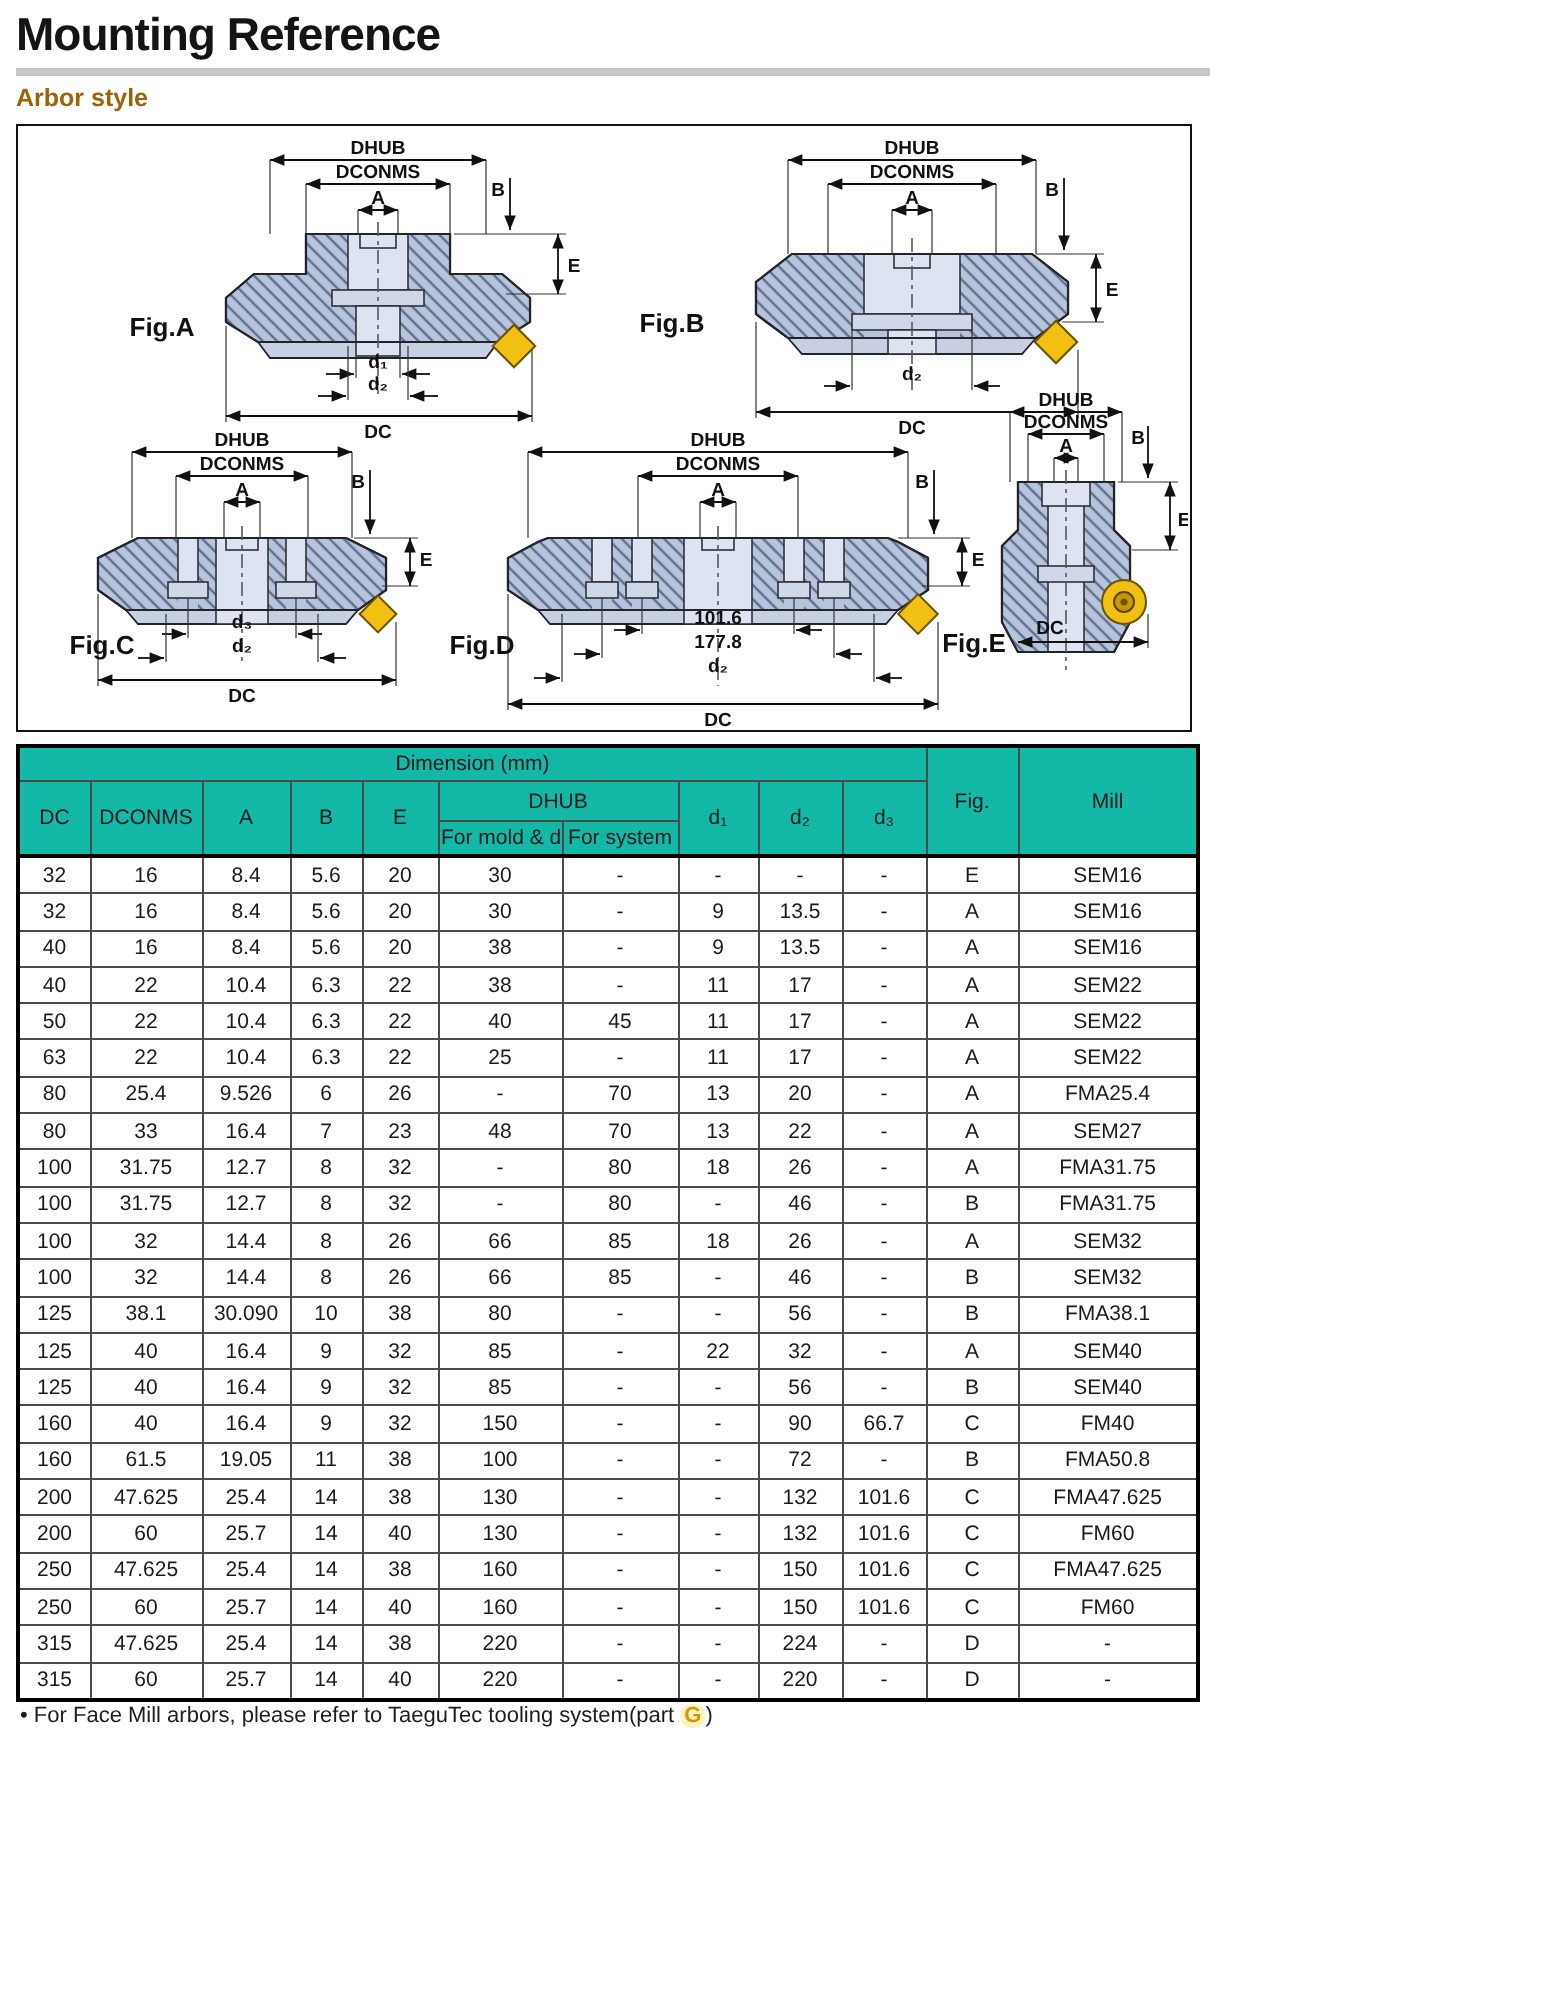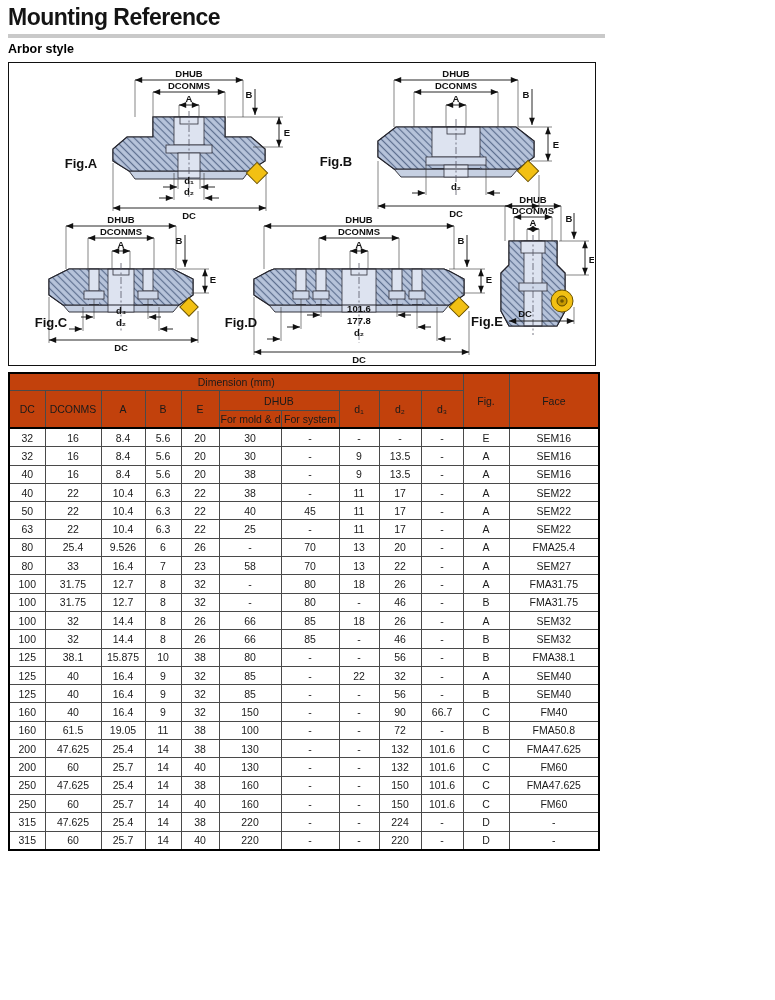--- a/index.html
+++ b/index.html
@@ -1,39 +1,39 @@
 <!DOCTYPE html>
 <html><head>
 <meta charset="utf-8">
 <style>
   html,body{margin:0;padding:0;background:#fff;}
   body{width:775px;height:1000px;font-family:"Liberation Sans","DejaVu Sans",sans-serif;color:#1a1a1a;position:relative;}
   .page{position:absolute;left:0;top:0;width:775px;height:1000px;}
   .title{position:absolute;left:8px;top:4px;font-size:23px;font-weight:800;letter-spacing:-0.5px;color:#141414;margin:0;}
   .title-rule{position:absolute;left:8px;top:34px;width:597px;height:4px;background:#c9c9c9;}
-  .subtitle{position:absolute;left:8px;top:42px;font-size:12.5px;font-weight:700;color:#000000;margin:0;}
+  .subtitle{position:absolute;left:8px;top:42px;font-size:12.5px;font-weight:700;color:#a16207;margin:0;}
   .figure-box{position:absolute;left:8px;top:62px;width:588px;height:304px;border:1.5px solid #111;box-sizing:border-box;background:#fff;}
   .figure-box svg{display:block;}
 
   .dim{font:bold 9.5px "Liberation Sans","DejaVu Sans",sans-serif;fill:#111;text-anchor:middle;}
   .figlab{font:bold 13px "Liberation Sans","DejaVu Sans",sans-serif;fill:#111;text-anchor:middle;}
   .dl{stroke:#111;stroke-width:0.9;}
   .xl{stroke:#333;stroke-width:0.6;}
   .cl{stroke:#556;stroke-width:0.8;stroke-dasharray:7 2.5 2 2.5;fill:none;}
   .bodyfill{fill:#b7c4db;stroke:#23232b;stroke-width:1.1;}
   .rim{fill:#c6d0e2;stroke:#23232b;stroke-width:0.9;}
   .core{fill:#dde3f0;stroke:#30303a;stroke-width:0.8;}
   .core2{fill:#cfd8e9;stroke:#30303a;stroke-width:0.8;}
   .hatch{fill:url(#hp);stroke:none;}
   .outline{fill:none;stroke:#23232b;stroke-width:1.1;}
   .ins{fill:#f2c013;stroke:#6b5200;stroke-width:1;}
 
   table.dims{position:absolute;left:8px;top:372px;width:590px;border-collapse:collapse;border:2px solid #000;table-layout:fixed;}
   table.dims th,table.dims td{border:1px solid #4a4a4a;text-align:center;font-weight:400;padding:0 1px;overflow:hidden;white-space:nowrap;}
-  table.dims thead th{background:#c2410c;font-size:10.5px;height:16px;margin-top:36px;}
+  table.dims thead th{background:#14b8a6;font-size:10.5px;height:16px;margin-top:36px;}
   table.dims thead{border-bottom:2px solid #000;}
   table.dims thead tr.r1 th{height:16px;}
   table.dims thead tr.r2 th{height:19px;}
   table.dims tbody td{font-size:10.5px;height:17.3px;background:#fff;}
   .footnote{position:absolute;left:10px;top:852px;font-size:11px;color:#1c1c1c;}
   .g-badge{color:#d99500;font-weight:700;background:#fff3c4;border-radius:50%;padding:0 2px;}
 </style>
 </head>
 <body>
 
@@ -306,21 +306,21 @@
         <col style="width:40px">
       <col style="width:42px">
         <col style="width:42px">
         <col style="width:46px">
         <col style="width:90px">
     </colgroup>
     <thead>
       <tr class="r1">
         <th colspan="10">Dimension (mm)</th>
         <th rowspan="3">Fig.</th>
-        <th rowspan="3">Face</th>
+        <th rowspan="3">Mill</th>
       </tr>
       <tr class="r2">
         <th rowspan="2">DC</th>
         <th rowspan="2">DCONMS</th>
         <th rowspan="2">A</th>
         <th rowspan="2">B</th>
         <th rowspan="2">E</th>
         <th colspan="2">DHUB</th>
         <th rowspan="2">d₁</th>
         <th rowspan="2">d₂</th>
@@ -429,21 +429,21 @@
           <td>-</td>
           <td>A</td>
           <td>FMA25.4</td>
         </tr>
         <tr>
           <td>80</td>
           <td>33</td>
           <td>16.4</td>
           <td>7</td>
           <td>23</td>
-          <td>58</td>
+          <td>48</td>
           <td>70</td>
           <td>13</td>
           <td>22</td>
           <td>-</td>
           <td>A</td>
           <td>SEM27</td>
         </tr>
         <tr>
           <td>100</td>
           <td>31.75</td>
@@ -496,21 +496,21 @@
           <td>85</td>
           <td>-</td>
           <td>46</td>
           <td>-</td>
           <td>B</td>
           <td>SEM32</td>
         </tr>
         <tr>
           <td>125</td>
           <td>38.1</td>
-          <td>15.875</td>
+          <td>30.090</td>
           <td>10</td>
           <td>38</td>
           <td>80</td>
           <td>-</td>
           <td>-</td>
           <td>56</td>
           <td>-</td>
           <td>B</td>
           <td>FMA38.1</td>
         </tr>
@@ -650,13 +650,17 @@
           <td>-</td>
           <td>-</td>
           <td>220</td>
           <td>-</td>
           <td>D</td>
           <td>-</td>
         </tr>
       </tbody>
   </table>
 
+  <div class="footnote">
+    <span>•</span>
+    <span>For Face Mill arbors, please refer to TaeguTec tooling system(part </span><span class="g-badge">G</span><span>)</span>
+  </div>
 </div>
 
 </body></html>

